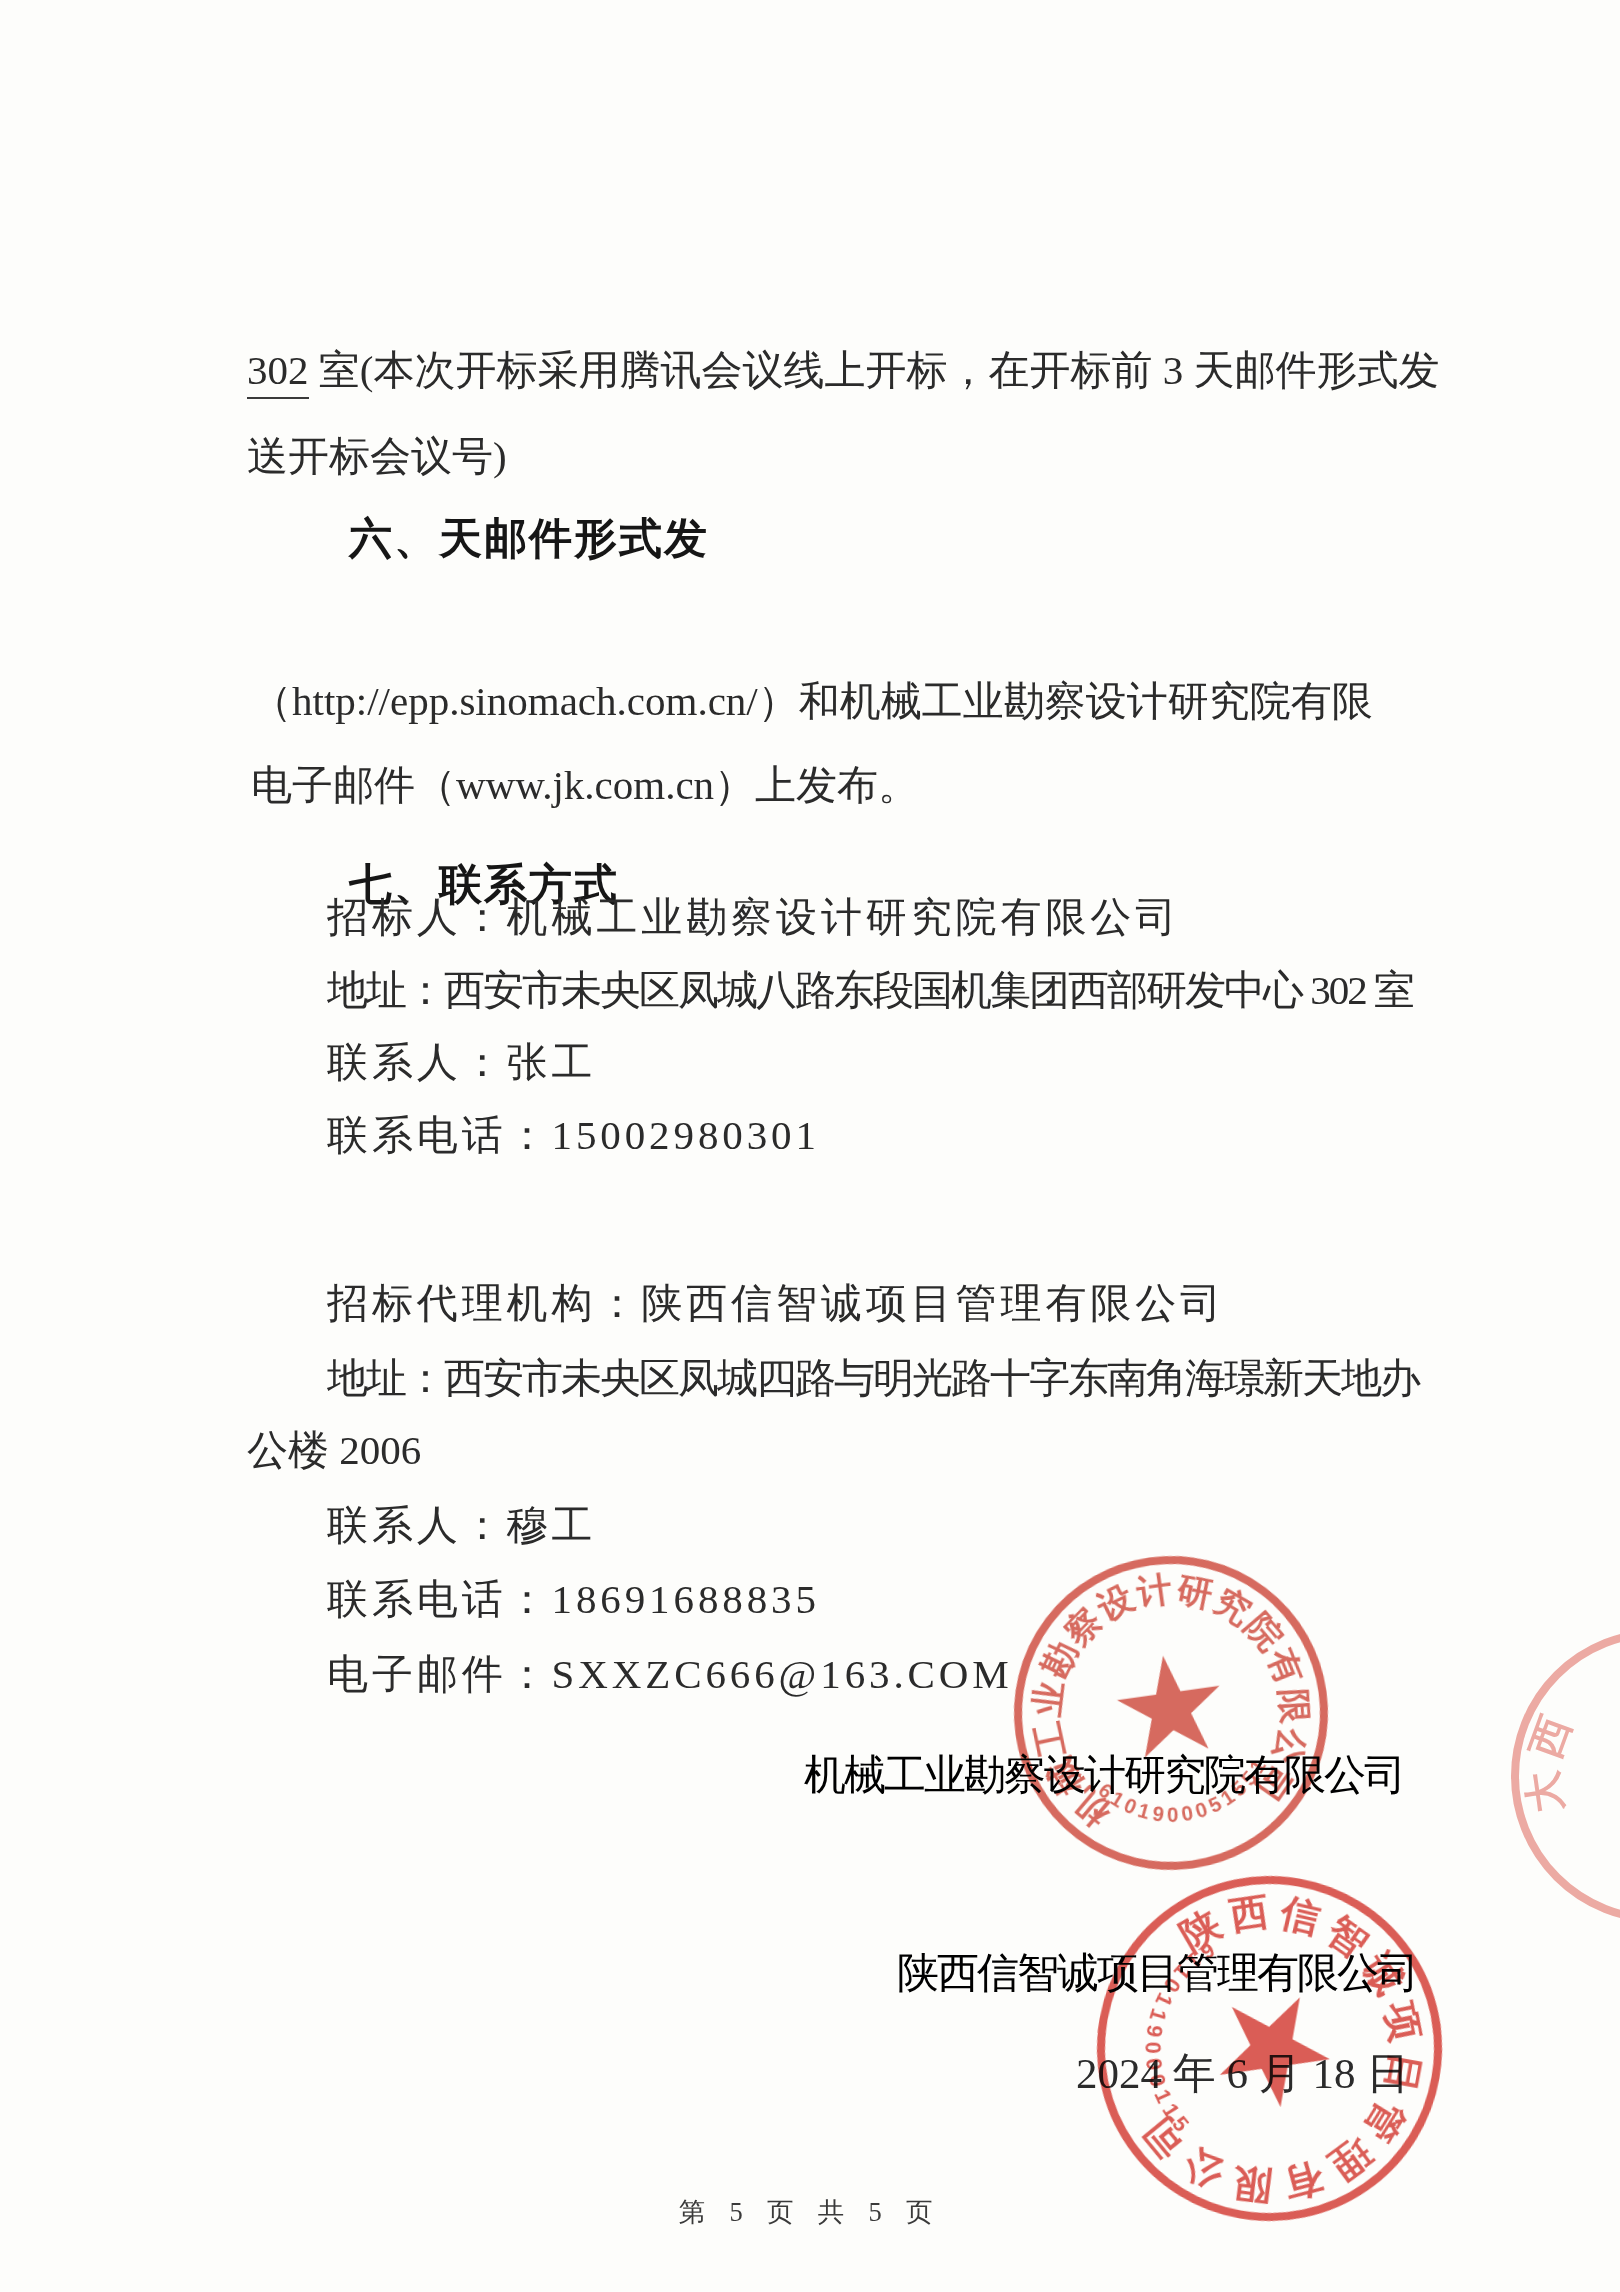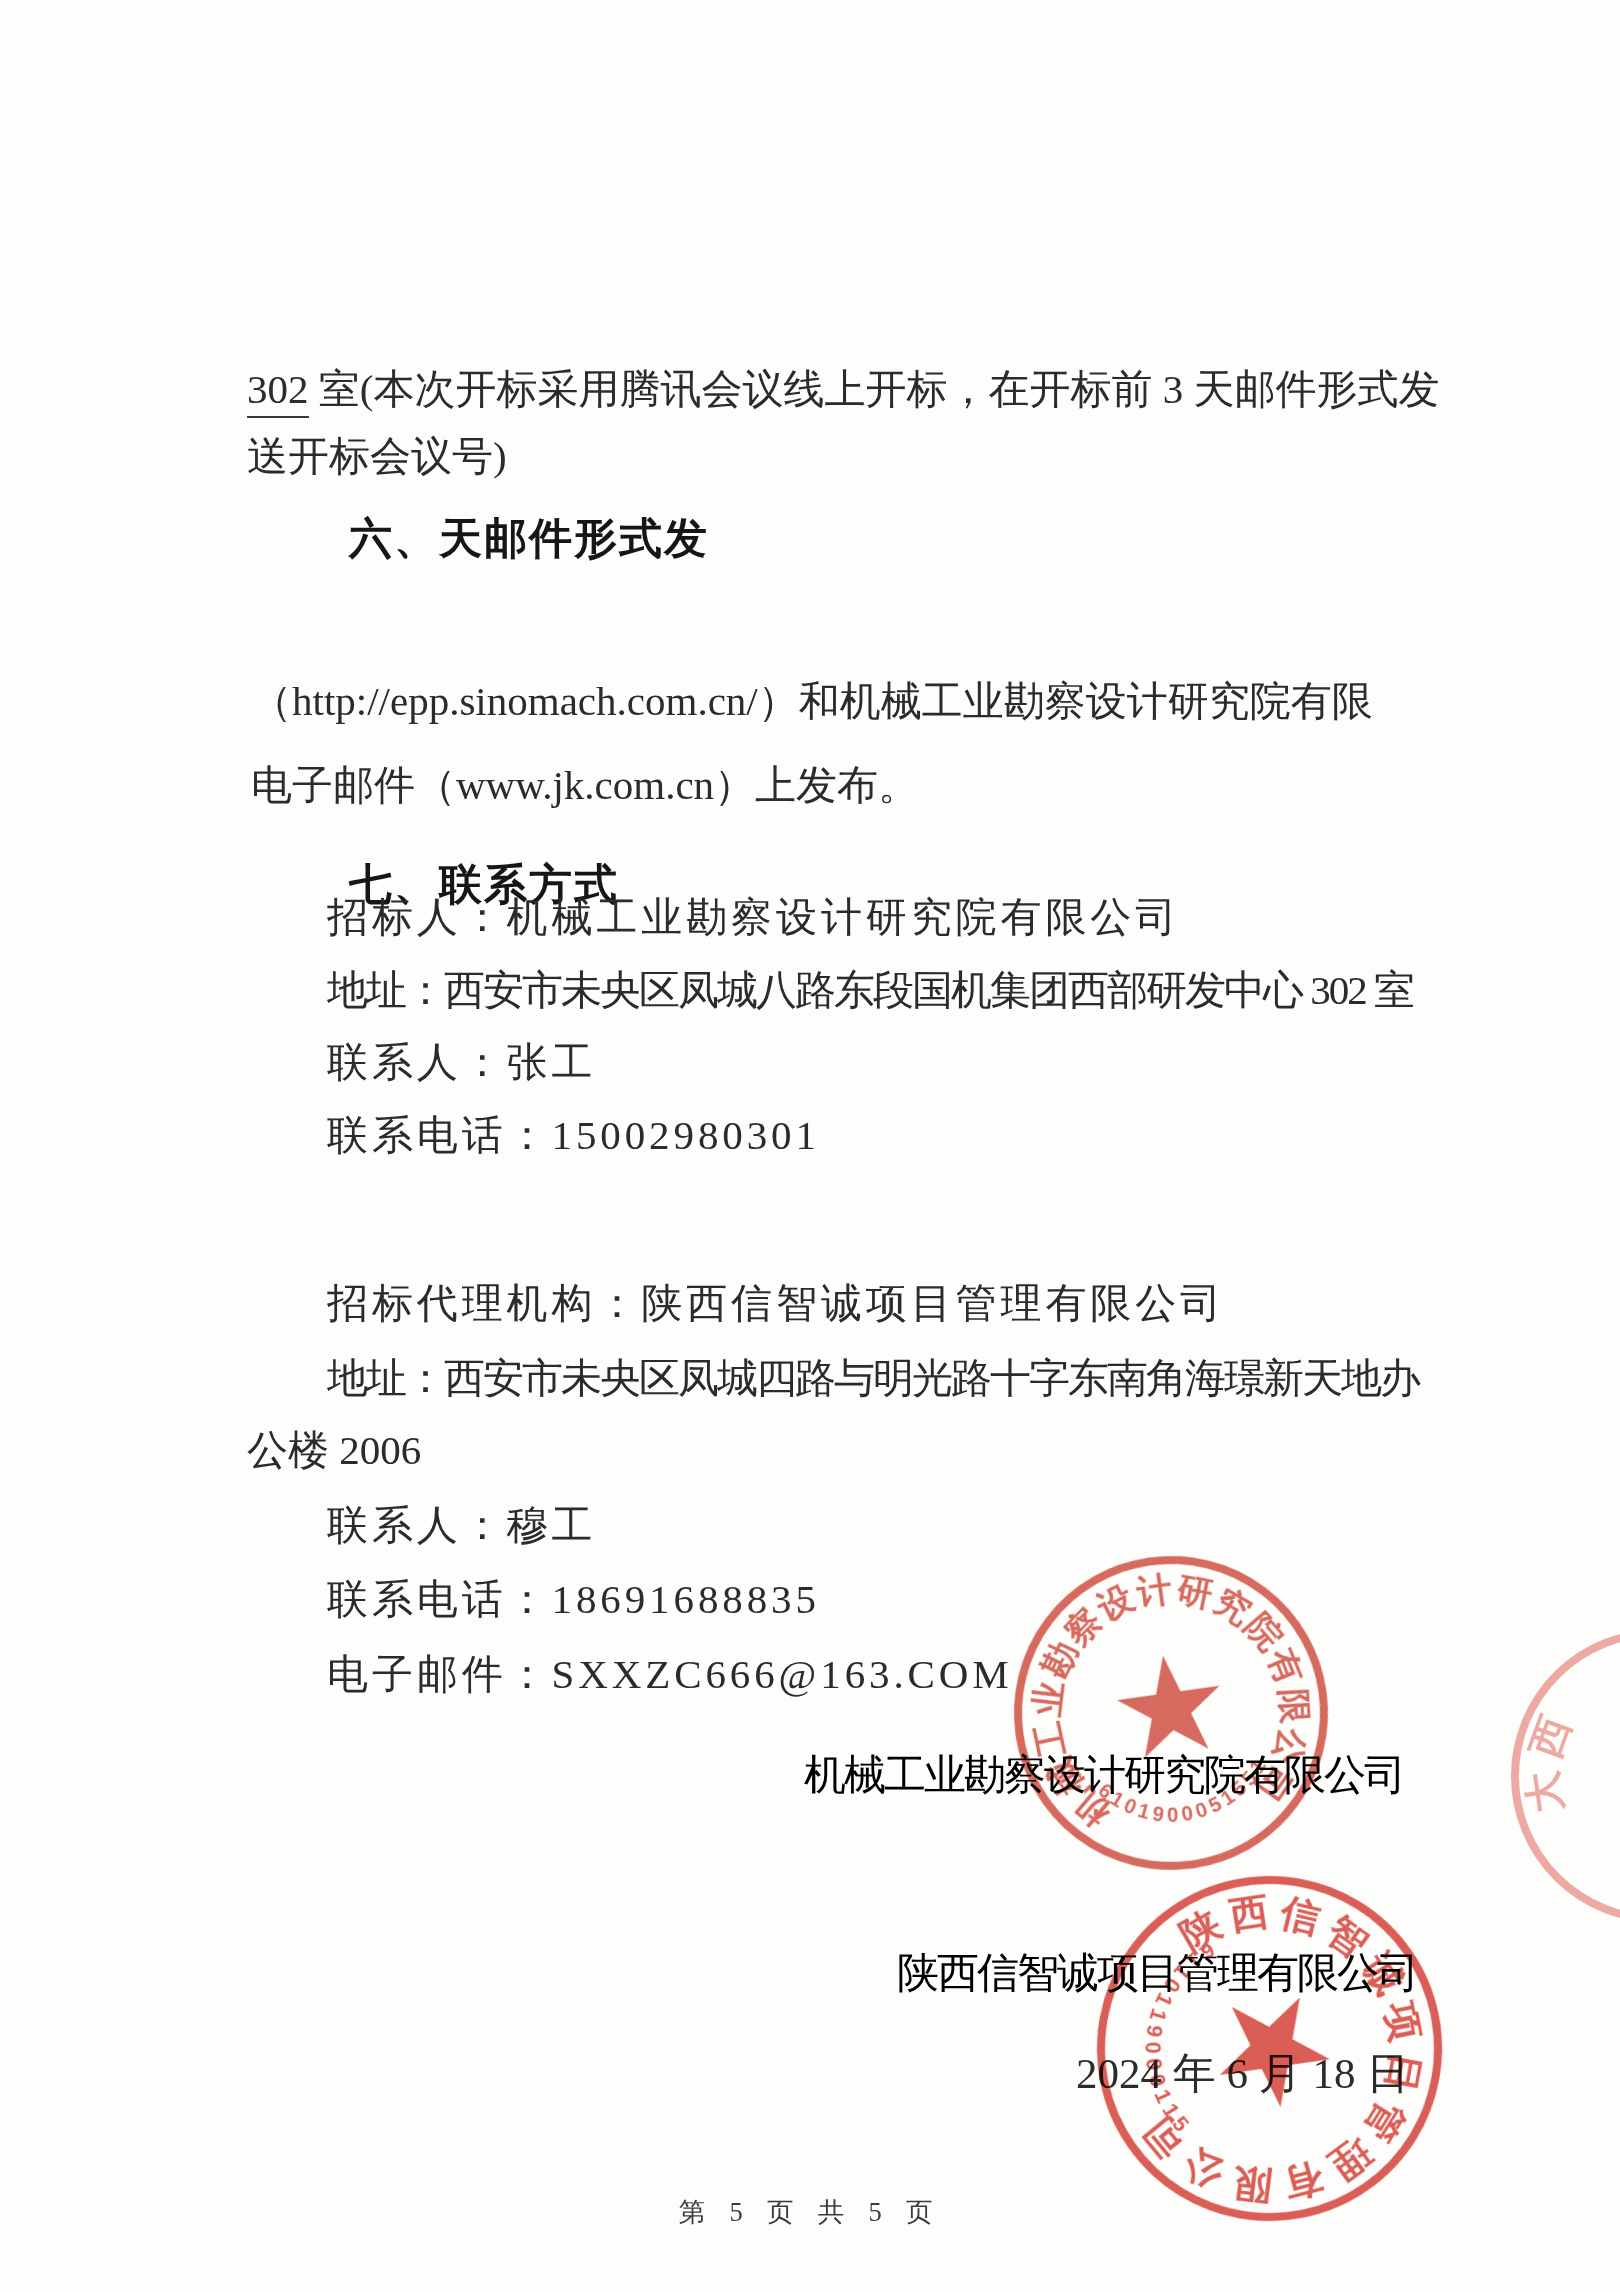--- a/index.html
+++ b/index.html
@@ -47,21 +47,21 @@
     position:absolute;left:50%;top:50%;
     font-weight:700;
     line-height:1;
   }
 </style>
 </head>
 <body>
 
 <div class="page">
 
-  <div class="tline margin" style="top:362px">
+  <div class="tline margin" style="top:343px">
     <span class="uline">302</span><span> 室(本次开标采用腾讯会议线上开标，在开标前 3 天邮件形式发</span>
   </div>
   <div class="tline margin" style="top:429px">送开标会议号)</div>
 
   <div class="tline heading" style="top:510px">六、天邮件形式发</div>
   <div class="tline" style="top:674px;left:251px">（http://epp.sinomach.com.cn/）和机械工业勘察设计研究院有限</div>
   <div class="tline" style="top:758px;left:251px">电子邮件（www.jk.com.cn）上发布。</div>
 
   <div class="tline heading" style="top:856px">七、联系方式</div>
   <div class="tline indent spread" style="top:890px">招标人：机械工业勘察设计研究院有限公司</div>

